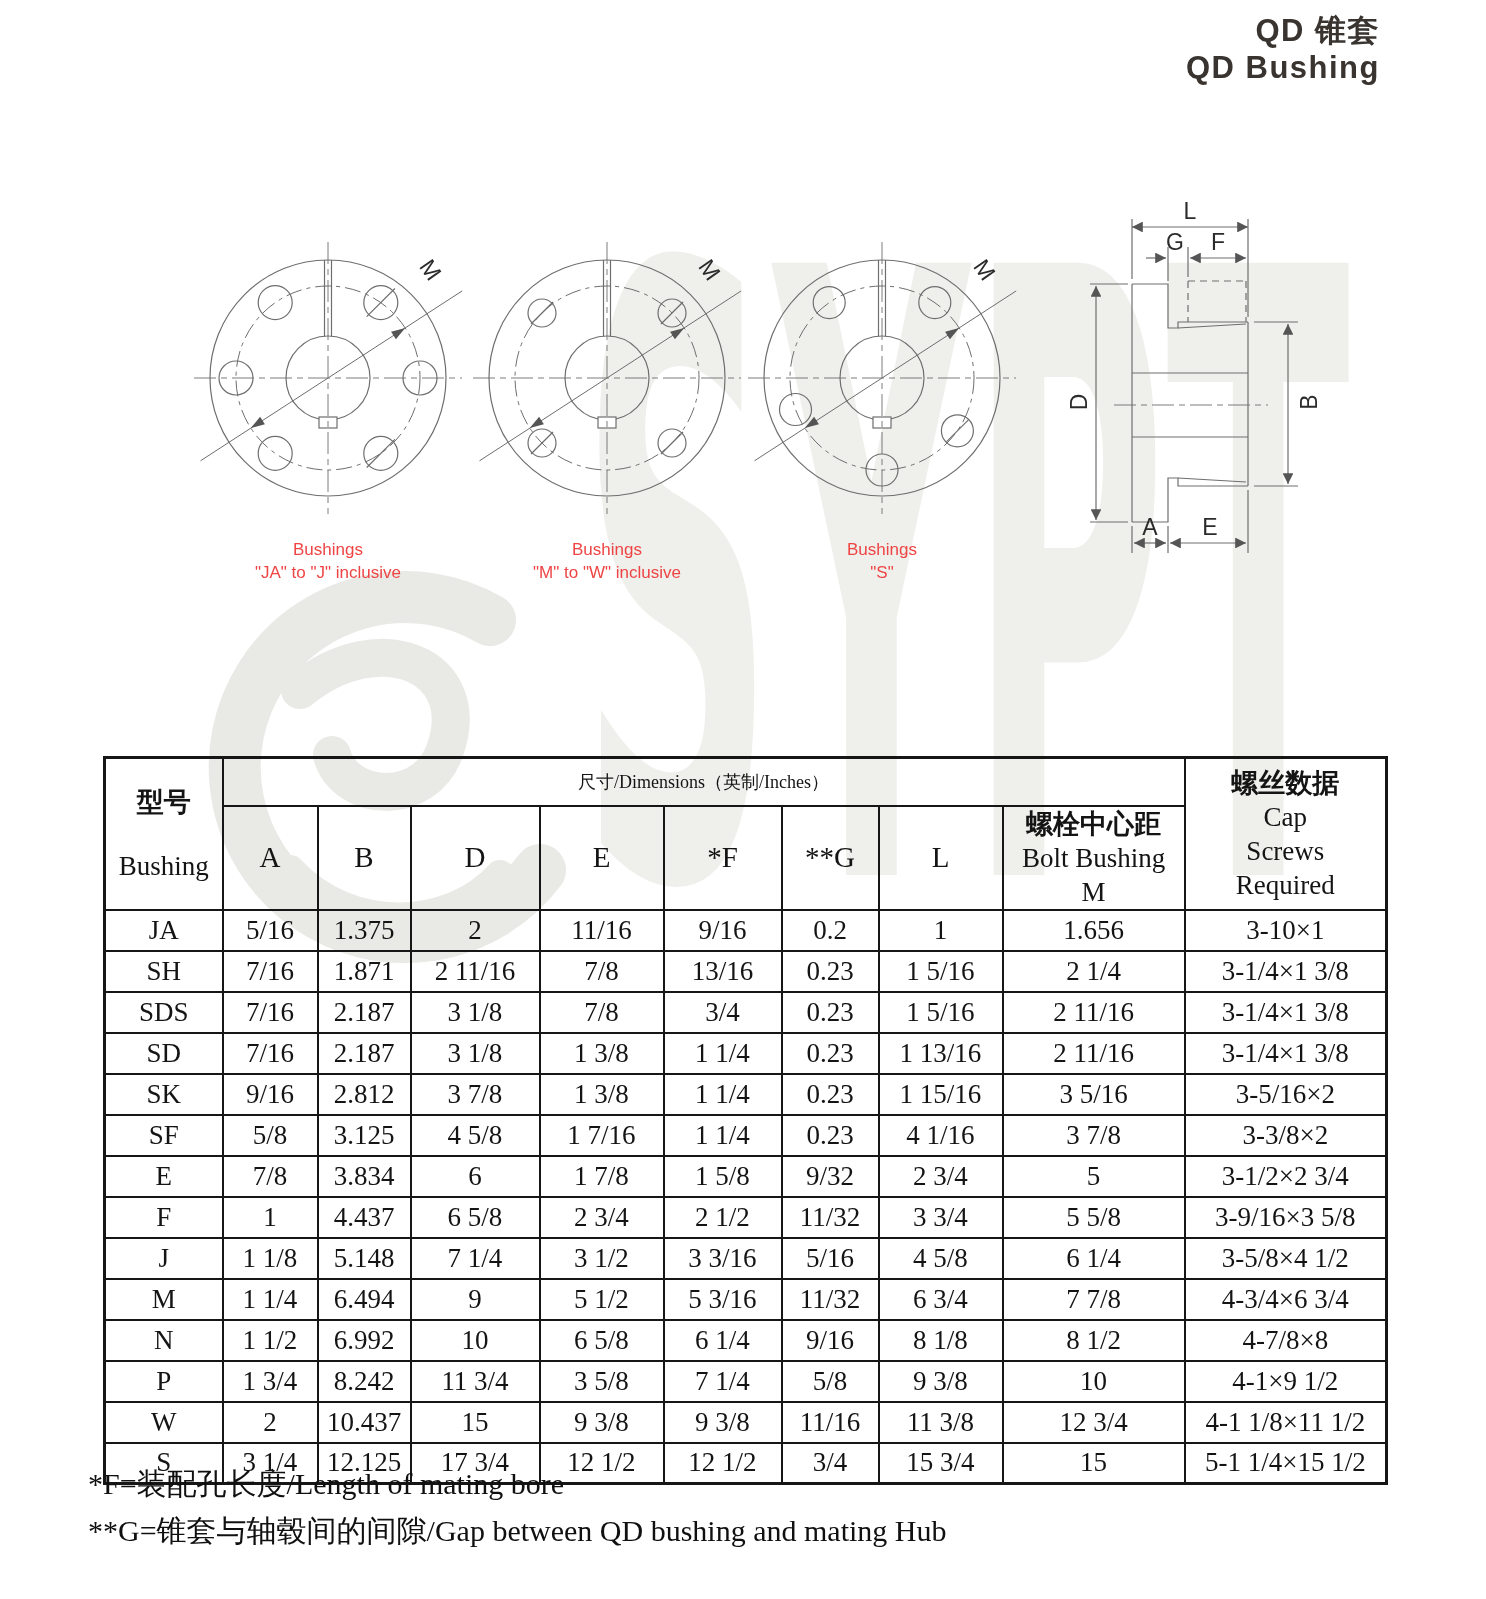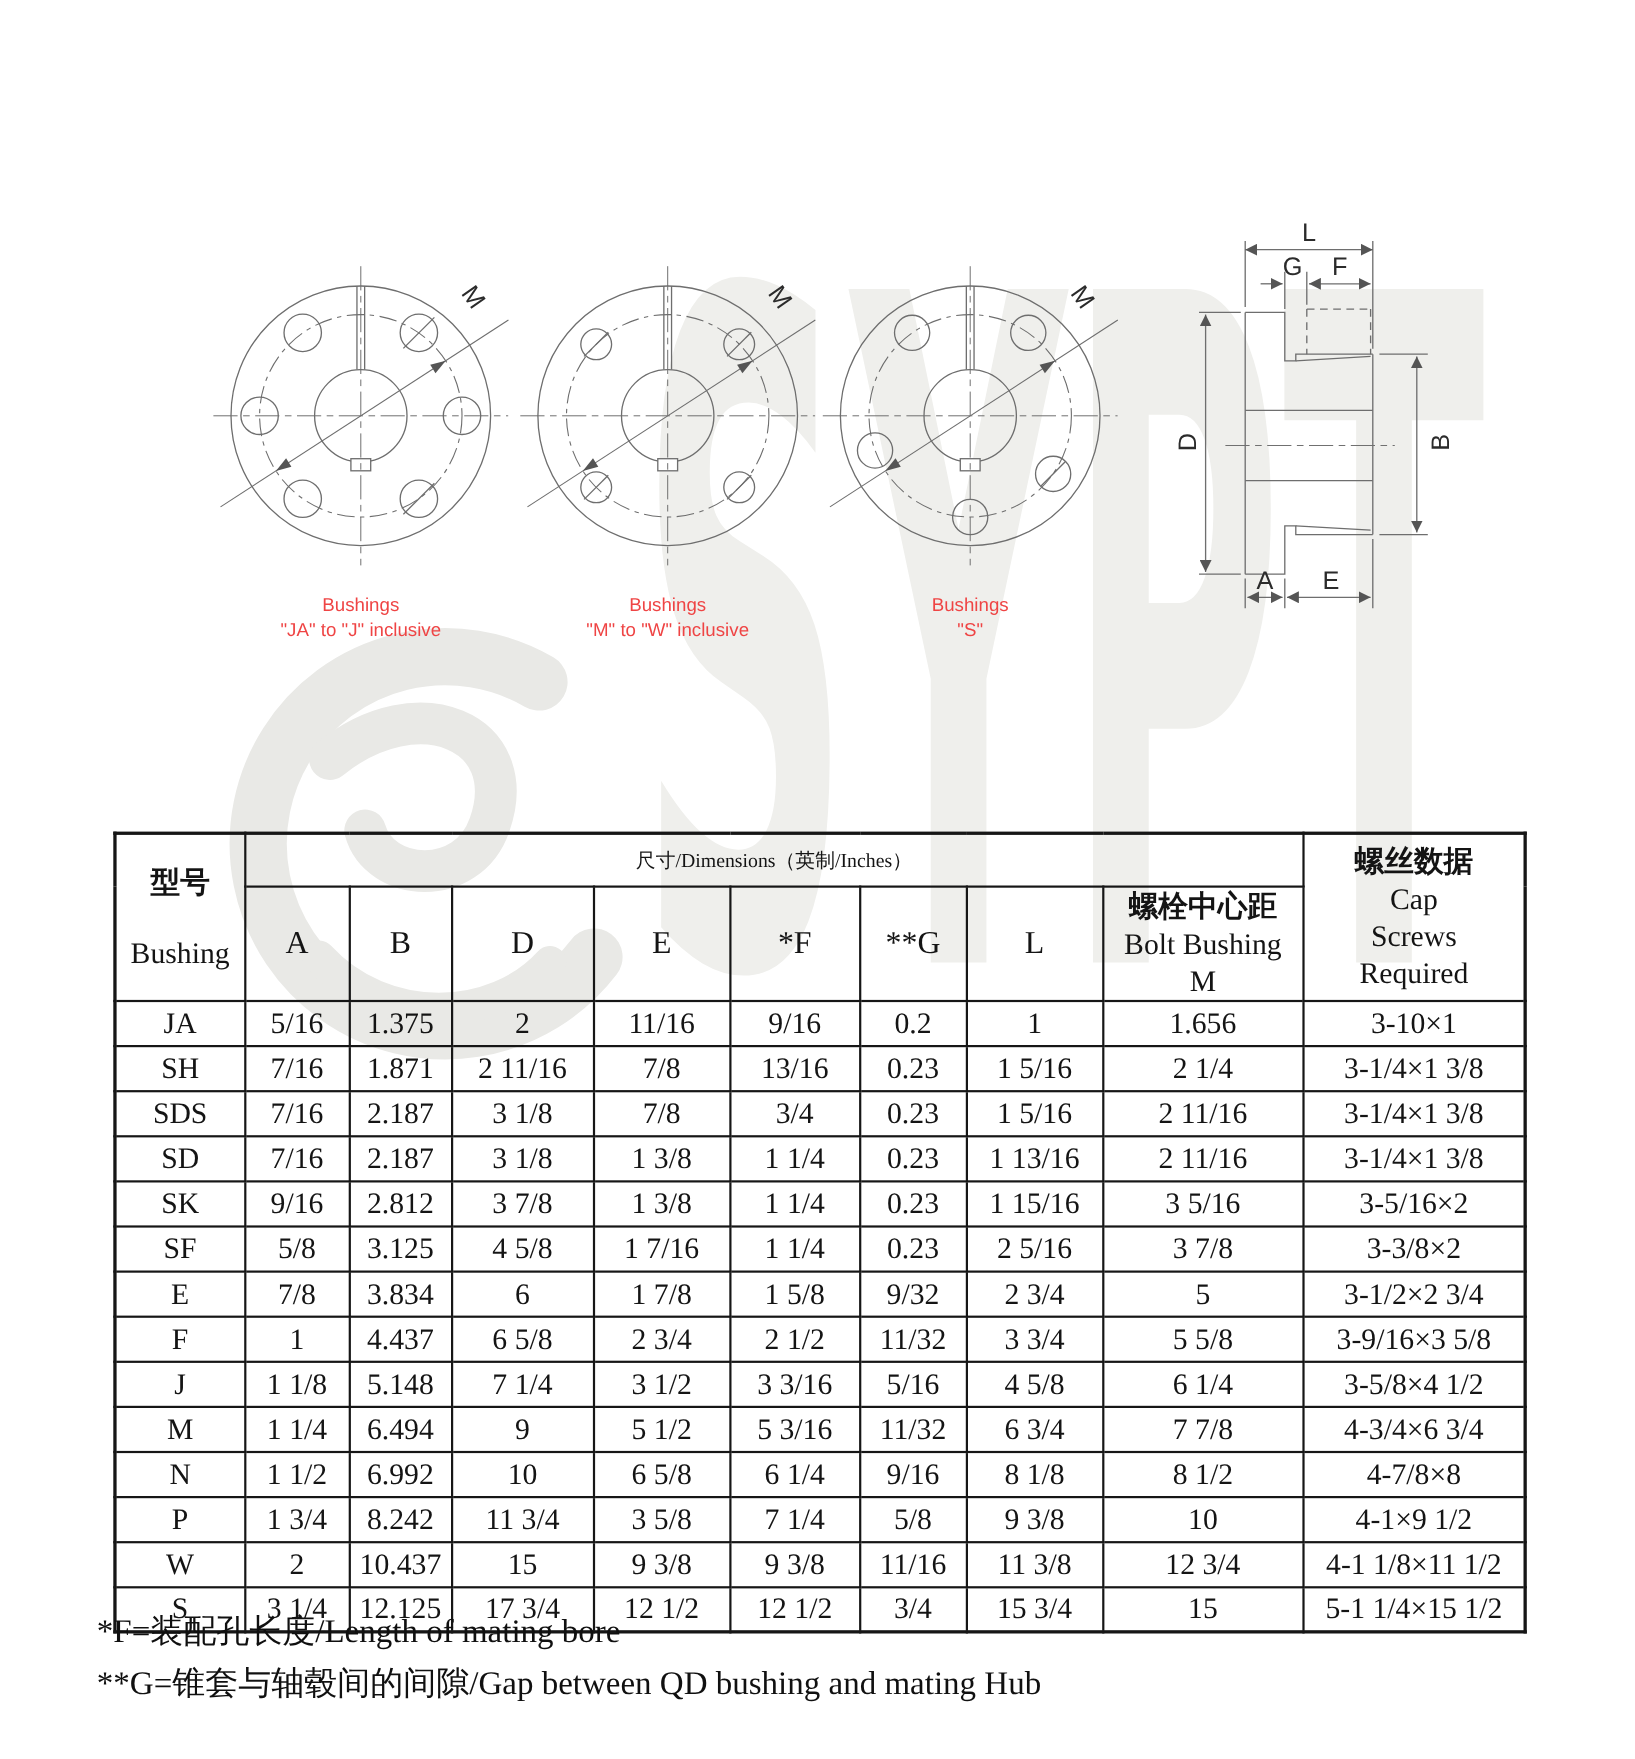--- a/index.html
+++ b/index.html
@@ -40,20 +40,24 @@
   <svg class="wm" style="left:140px;top:540px;" width="450" height="430" viewBox="0 0 450 430">
     <path d="M 350 80 A 170 170 0 1 0 400 330" fill="none" stroke="#e9e9e6" stroke-width="52" stroke-linecap="round"></path>
     <path d="M 160 150 C 240 85 335 125 305 210 C 285 268 205 262 192 215" fill="none" stroke="#e9e9e6" stroke-width="38" stroke-linecap="round"></path>
     <path d="M 150 330 C 210 395 310 390 360 335" fill="none" stroke="#e9e9e6" stroke-width="30" stroke-linecap="round"></path>
   </svg>
 
   <svg class="wm" style="left:570px;top:225px;" width="790" height="680" viewBox="0 0 790 680">
     <text x="395" y="650" text-anchor="middle" font-family="DejaVu Sans, sans-serif" font-weight="bold" font-size="840" textLength="770" lengthAdjust="spacingAndGlyphs" fill="#efefec">SYPT</text>
   </svg>
 
+  <div class="title">
+    <div>QD 锥套</div>
+    <div>QD Bushing</div>
+  </div>
 
   <div class="dwg" style="left:178px;top:230px;">
     <svg width="300" height="300" viewBox="0 0 300 300" fill="none" stroke="#6e6e6e" stroke-width="1.2">
       <circle cx="150" cy="148" r="118"></circle>
       <circle cx="150" cy="148" r="92" stroke-width="1" stroke-dasharray="16 5 4 5"></circle>
       <circle cx="97.2" cy="72.6" r="17"></circle>
         <circle cx="202.8" cy="72.6" r="17"></circle>
       <circle cx="58" cy="148" r="17"></circle>
         <circle cx="242" cy="148" r="17"></circle>
       <circle cx="97.2" cy="223.4" r="17"></circle>
@@ -291,21 +295,21 @@
           <td>3-5/16×2</td>
         </tr>
       <tr>
           <td>SF</td>
           <td>5/8</td>
           <td>3.125</td>
           <td>4 5/8</td>
           <td>1 7/16</td>
           <td>1 1/4</td>
           <td>0.23</td>
-          <td>2 5/16</td>
+          <td>4 1/16</td>
           <td>3 7/8</td>
           <td>3-3/8×2</td>
         </tr>
       <tr>
           <td>E</td>
           <td>7/8</td>
           <td>3.834</td>
           <td>6</td>
           <td>1 7/8</td>
           <td>1 5/8</td>

